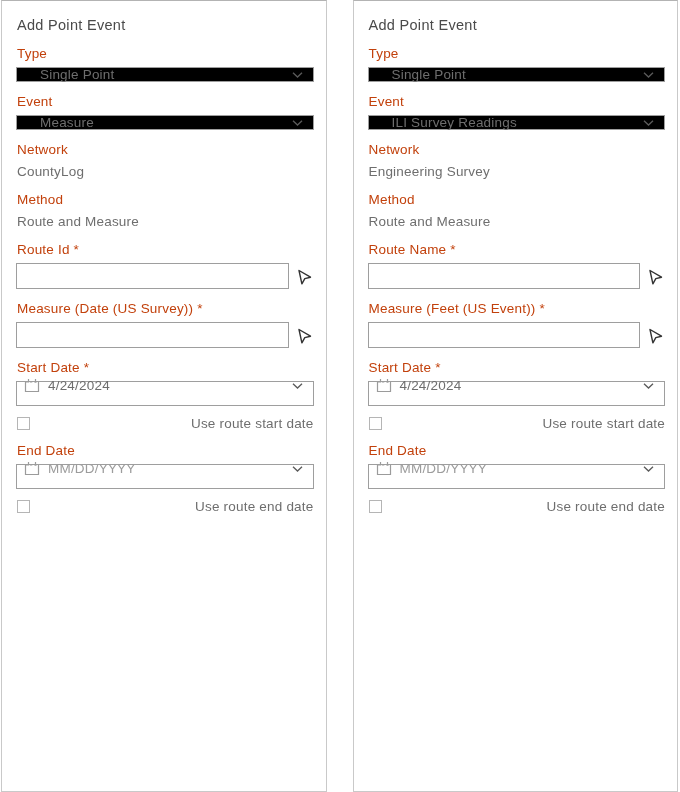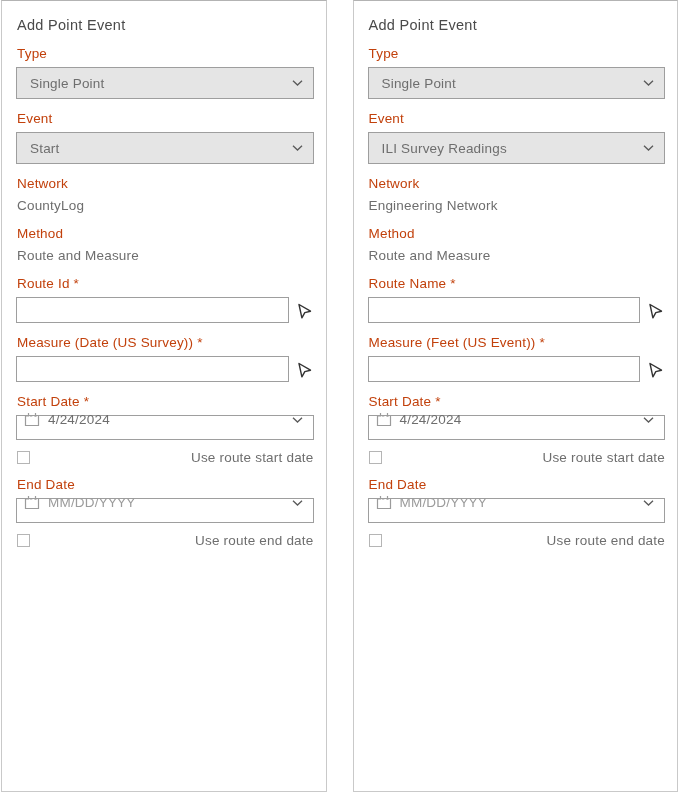--- a/index.html
+++ b/index.html
@@ -29,24 +29,24 @@
     font-size: 13.5px; line-height: 16px;
     color: #c2410c; letter-spacing: .2px;
     margin: 12px 0 5px 1px;
   }
   .static-val {
     font-size: 13.5px; line-height: 17px;
     color: #6e6e6e; letter-spacing: .2px;
     margin: 0 0 0 1px;
   }
   .selectbox {
-    height: 32px; box-sizing: border-box;
-    border: 1px solid #9e9e9e; background: #e5e5e5;
+    height: 15px; box-sizing: border-box;
+    border: 1px solid #9e9e9e; background: #000000;
     display: flex; align-items: center; justify-content: space-between;
-    padding: 0 10px 0 13px; cursor: default;
+    padding: 0 10px 0 23px; cursor: default;
   }
   .selectbox .val { font-size: 13.5px; color: #6e6e6e; letter-spacing: .2px; }
   .inputrow { display: flex; align-items: center; }
   .textinput {
     flex: 1; height: 26px; box-sizing: border-box; min-width: 0;
     border: 1px solid #9e9e9e; background: #fff;
     padding: 0 8px; outline: none;
     font-family: "Liberation Sans", sans-serif;
     font-size: 13.5px; color: #4a4a4a;
   }
@@ -86,21 +86,21 @@
       <span class="val">Single Point</span>
       <span class="iconwrap">
         <svg width="11" height="6" viewBox="0 0 11 6">
             <path d="M1 0.7 L5.5 5 L10 0.7" fill="none" stroke="#5a5a5a" stroke-width="1.3"></path>
           </svg>
       </span>
     </div>
 
     <div class="lbl">Event</div>
     <div class="selectbox">
-      <span class="val">Start</span>
+      <span class="val">Measure</span>
       <span class="iconwrap">
         <svg width="11" height="6" viewBox="0 0 11 6">
             <path d="M1 0.7 L5.5 5 L10 0.7" fill="none" stroke="#5a5a5a" stroke-width="1.3"></path>
           </svg>
       </span>
     </div>
 
     <div class="lbl">Network</div>
     <div class="static-val">CountyLog</div>
 
@@ -193,21 +193,21 @@
     <div class="selectbox">
       <span class="val">ILI Survey Readings</span>
       <span class="iconwrap">
         <svg width="11" height="6" viewBox="0 0 11 6">
             <path d="M1 0.7 L5.5 5 L10 0.7" fill="none" stroke="#5a5a5a" stroke-width="1.3"></path>
           </svg>
       </span>
     </div>
 
     <div class="lbl">Network</div>
-    <div class="static-val">Engineering Network</div>
+    <div class="static-val">Engineering Survey</div>
 
     <div class="lbl">Method</div>
     <div class="static-val">Route and Measure</div>
 
     <div class="lbl">Route Name *</div>
     <div class="inputrow">
       <input class="textinput" type="text" value="" style="">
       <button class="pickbtn">
         <span class="iconwrap">
           <svg width="18" height="17" viewBox="0 0 18 17">

